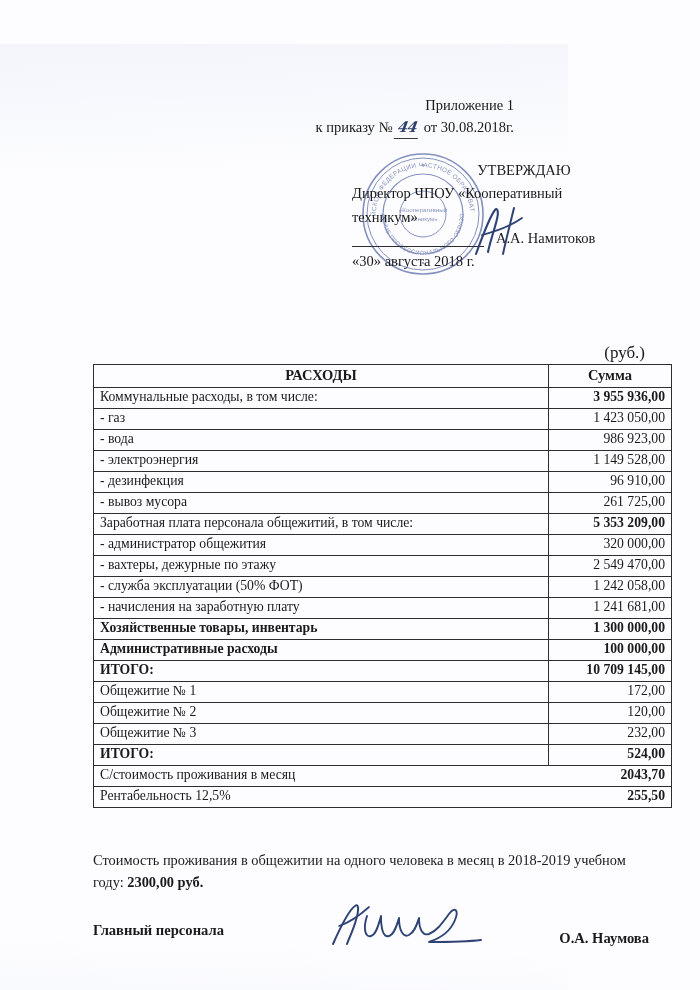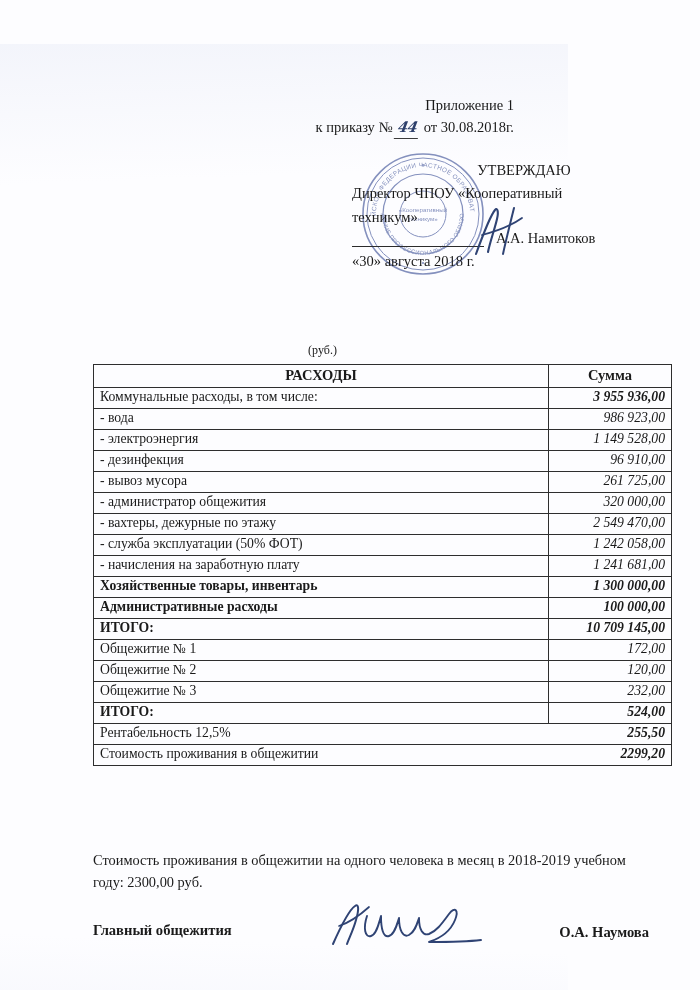--- a/index.html
+++ b/index.html
@@ -115,22 +115,22 @@
     line-height: 1.42;
     letter-spacing: 0.2px;
   }
   .doc-title .t1 { letter-spacing: 0.9px; }
 
   .rub-note {
     position: absolute;
     top: 299px;
     left: 0;
     width: 645px;
-    text-align: center;
-    font-size: 12px;
+    text-align: right;
+    font-size: 17px;
   }
 
   
   .calc-table {
     position: absolute;
     top: 320px;
     left: 93px;
     width: 552px;
     border-collapse: collapse;
     font-size: 13.7px;
@@ -145,53 +145,53 @@
     font-weight: 400;
   }
   .calc-table th {
     text-align: center;
     font-weight: 700;
     font-size: 14.5px;
     height: 19px;
   }
   .col-name  { width: 442px; }
   .col-sum   { width: 110px; text-align: right; }
-  td.col-sum { text-align: right; white-space: nowrap; font-style: italic; }
+  td.col-sum { text-align: right; white-space: nowrap; }
 
   tr.bold td { font-weight: 700; }
   td.lead-bold b { font-weight: 400; }
 
   
   tr.no-divider td.col-name { border-right: none; }
   tr.no-divider td.col-sum  { border-left: none; font-weight: 700; }
 
   
   .footer-note {
     position: absolute;
     top: 806px;
     left: 93px;
     width: 556px;
     font-size: 14.4px;
     line-height: 1.5;
     text-align: left;
   }
-  .footer-note b { font-weight: 400; }
+  .footer-note b { font-weight: 700; }
 
   
   .sign-row {
     position: absolute;
     top: 878px;
     left: 93px;
     width: 556px;
     height: 26px;
     font-size: 14.6px;
     font-weight: 700;
   }
   .sign-left { position: absolute; left: 0; top: 0; }
-  .sign-right { position: absolute; right: 0; top: 2px; }
+  .sign-right { position: absolute; right: 0; top: 8px; }
   .sig-scrawl-acct {
     position: absolute;
     left: 232px;
     top: -22px;
     width: 180px;
     height: 52px;
     pointer-events: none;
   }
 </style>
 </head>
@@ -255,34 +255,42 @@
         <th class="col-name">РАСХОДЫ</th>
         <th class="col-sum">Сумма</th>
       </tr>
     </thead>
     <tbody id="calc-body">
         <tr class="group-row">
           <td class="col-name lead-bold"><b>Коммунальные расходы,</b><span> в том числе:</span></td>
           <td class="col-sum" style="font-weight: 700;">3 955 936,00</td>
         </tr>
         <tr>
+          <td class="col-name">- газ</td>
+          <td class="col-sum">1 423 050,00</td>
+        </tr>
+        <tr>
           <td class="col-name">- вода</td>
           <td class="col-sum">986 923,00</td>
         </tr>
         <tr>
           <td class="col-name">- электроэнергия</td>
           <td class="col-sum">1 149 528,00</td>
         </tr>
         <tr>
           <td class="col-name">- дезинфекция</td>
           <td class="col-sum">96 910,00</td>
         </tr>
         <tr>
           <td class="col-name">- вывоз мусора</td>
           <td class="col-sum">261 725,00</td>
+        </tr>
+        <tr class="group-row">
+          <td class="col-name lead-bold"><b>Заработная плата персонала общежитий,</b><span> в том числе:</span></td>
+          <td class="col-sum" style="font-weight: 700;">5 353 209,00</td>
         </tr>
         <tr>
           <td class="col-name">- администратор общежития</td>
           <td class="col-sum">320 000,00</td>
         </tr>
         <tr>
           <td class="col-name">- вахтеры, дежурные по этажу</td>
           <td class="col-sum">2 549 470,00</td>
         </tr>
         <tr>
@@ -315,36 +323,36 @@
         </tr>
         <tr>
           <td class="col-name">Общежитие № 3</td>
           <td class="col-sum">232,00</td>
         </tr>
         <tr class="bold">
           <td class="col-name">ИТОГО:</td>
           <td class="col-sum">524,00</td>
         </tr>
         <tr class="no-divider">
+          <td class="col-name">С/стоимость проживания в месяц</td>
+          <td class="col-sum">2043,70</td>
+        </tr>
+        <tr class="no-divider">
           <td class="col-name">Рентабельность 12,5%</td>
           <td class="col-sum">255,50</td>
-        </tr>
-        <tr class="no-divider">
-          <td class="col-name">Стоимость проживания в общежитии</td>
-          <td class="col-sum">2299,20</td>
         </tr>
       </tbody>
   </table>
 
   <div class="footer-note">
     <span>Стоимость проживания в общежитии на одного человека в месяц в 2018-2019 учебном году: </span><b>2300,00 руб.</b>
   </div>
 
   <div class="sign-row">
-    <span class="sign-left">Главный общежития</span>
+    <span class="sign-left">Главный персонала</span>
     <svg class="sig-scrawl-acct" viewBox="0 0 180 52">
       <path d="M8,44 C16,26 24,10 30,6 C34,3 34,10 31,20 C28,31 24,38 22,44" fill="none" stroke="#2f4374" stroke-width="2" stroke-linecap="round"></path>
       <path d="M14,26 C26,22 34,16 44,7" fill="none" stroke="#2f4374" stroke-width="1.7" stroke-linecap="round"></path>
       <path d="M42,16 C38,28 40,38 46,36 C52,34 54,22 56,16 C56,28 58,38 64,36 C70,34 72,24 74,18
                C74,30 78,38 84,35 C90,32 92,24 94,18 C94,30 98,36 104,34 C112,31 118,22 124,14
                C130,6 134,10 130,20 C126,30 116,38 104,42 C122,42 140,42 156,40" fill="none" stroke="#2f4374" stroke-width="1.9" stroke-linecap="round" stroke-linejoin="round"></path>
     </svg>
     <span class="sign-right">О.А. Наумова</span>
   </div>
 

